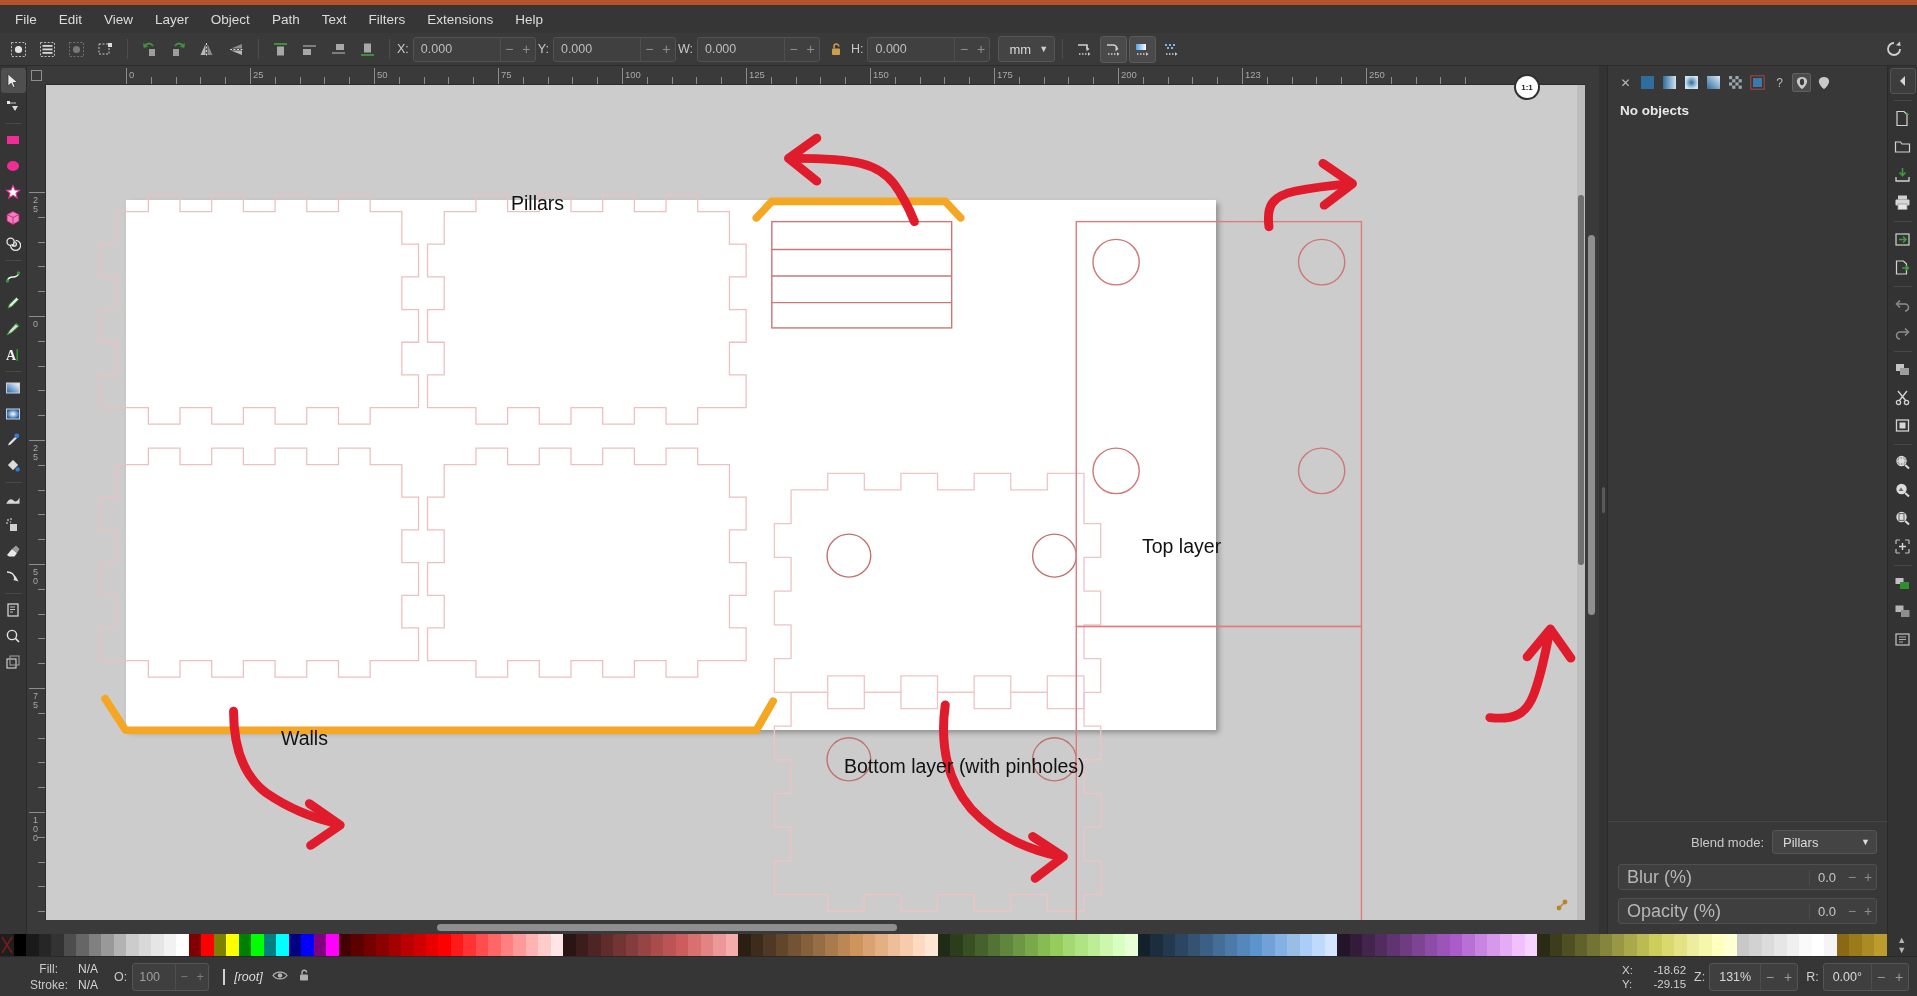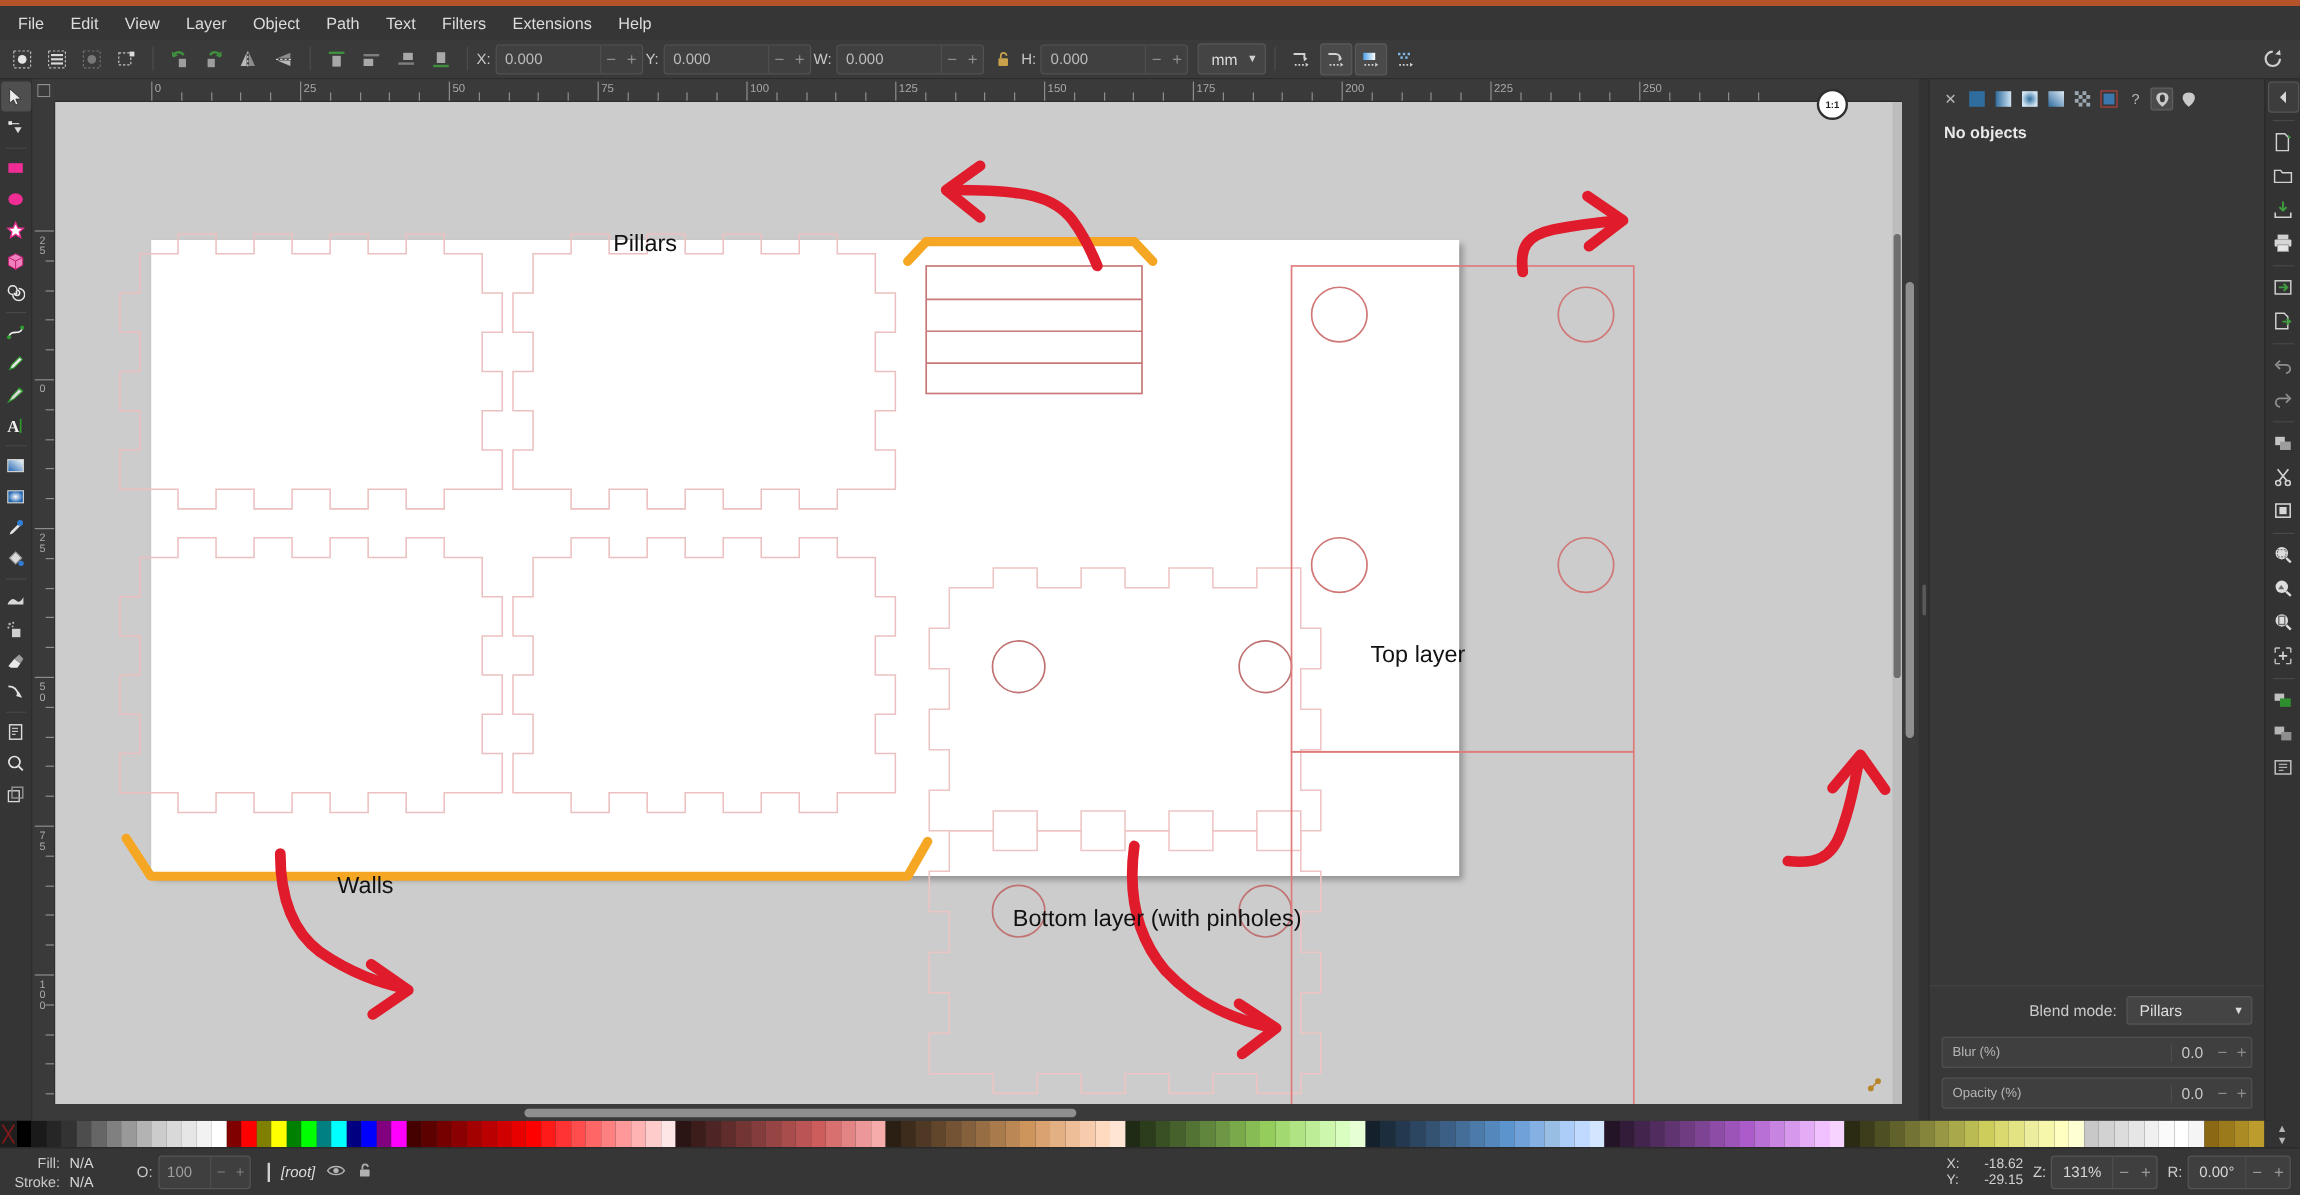--- a/index.html
+++ b/index.html
@@ -122,21 +122,21 @@
   .noobjects { padding: 4px 12px 0 12px; font-size: 13.5px; font-weight: bold; color: #e8e8e8; }
   .panelspacer { flex: 1; }
 
   .blendrow { display: flex; align-items: center; justify-content: flex-end; gap: 8px;
               padding: 8px 10px 6px 10px; border-top: 1px solid #444; font-size: 13px; color: #cacaca; }
   .blendsel { display: flex; align-items: center; background: #444; border: 1px solid #555;
               border-radius: 3px; height: 24px; padding: 0 6px 0 10px; width: 105px; color: #dcdcdc; }
   .blendsel .caret { margin-left: auto; font-size: 9px; }
   .sliderrow { display: flex; align-items: center; margin: 4px 10px; height: 26px;
                background: #3f3f3f; border: 1px solid #505050; border-radius: 3px; }
-  .sliderrow .nm { flex: 1; padding-left: 8px; font-size: 11px; color: #b6b6b6; }
+  .sliderrow .nm { flex: 1; padding-left: 8px; font-size: 18px; color: #b6b6b6; }
   .sliderrow .nv { padding: 0 8px; font-size: 13px; color: #c6c6c6; border-left: 1px solid #4c4c4c; }
   .sliderrow .pm { display: flex; }
   .sliderrow .pm span { width: 16px; text-align: center; color: #8c8c8c; font-size: 14px; }
 
   
   .cmdrail {
     width: 30px; flex: none; background: #333333; display: flex; flex-direction: column;
     align-items: center; padding-top: 2px; border-left: 1px solid #2a2a2a;
   }
   .cmdrail .cb { width: 26px; height: 26px; display: flex; align-items: center; justify-content: center; margin-bottom: 2px; border-radius: 3px; }
@@ -145,21 +145,21 @@
 
   
   .palette { height: 22px; flex: none; display: flex; background: #2e2e2e; align-items: stretch; }
   .palette .pcell { flex: 1 1 auto; height: 22px; }
   .palette .pend { width: 30px; flex: none; display: flex; flex-direction: column; align-items: center; justify-content: center; background: #333; color: #b5b5b5; font-size: 9px; }
 
   .statusbar { height: 40px; flex: none; display: flex; align-items: center; background: #363636;
                border-top: 1px solid #2a2a2a; font-size: 12.5px; color: #d2d2d2; }
   .fillstroke { width: 108px; padding-left: 10px; display: flex; flex-direction: column; gap: 2px; font-size: 12px; }
   .fillstroke .r { display: flex; }
-  .fillstroke .k { width: 48px; color: #c9c9c9; text-align: right; padding-right: 8px;}
+  .fillstroke .k { width: 48px; color: #c9c9c9; text-align: right; padding-right: 20px; margin-left: 20px;}
   .fillstroke .v { color: #d8d8d8; }
   .opac { display: flex; align-items: center; gap: 5px; margin-left: 6px; }
   .opac .olbl { font-size: 12.5px; color: #c9c9c9; }
   .ospin { display: flex; align-items: center; background: #3f3f3f; border: 1px solid #555; border-radius: 3px; height: 28px; }
   .ospin .ov { width: 42px; padding-left: 6px; color: #9e9e9e; font-size: 12.5px; }
   .ospin .ob { display: flex; border-left: 1px solid #4d4d4d; height: 100%; align-items: center; }
   .ospin .ob span { width: 16px; text-align: center; color: #7e7e7e; }
   .layerind { display: flex; align-items: center; gap: 9px; margin-left: 14px; }
   .layerind .bar { width: 2px; height: 16px; background: #d0d0d0; }
   .layerind .lname { font-style: italic; font-size: 12.5px; color: #dcdcdc; }
@@ -594,21 +594,21 @@
             <div class="tick" style="left: 997.6px; top: 11px; width: 1px; height: 8px;"></div>
             <div class="tick" style="left: 1022.4px; top: 11px; width: 1px; height: 8px;"></div>
             <div class="tick" style="left: 1047.2px; top: 11px; width: 1px; height: 8px;"></div>
             <div class="tick" style="left: 1072px; top: 2px; width: 1px; height: 17px;"></div>
             <div class="rlabel" style="left: 1075px; top: 3px;">200</div>
             <div class="tick" style="left: 1096.8px; top: 11px; width: 1px; height: 8px;"></div>
             <div class="tick" style="left: 1121.6px; top: 11px; width: 1px; height: 8px;"></div>
             <div class="tick" style="left: 1146.4px; top: 11px; width: 1px; height: 8px;"></div>
             <div class="tick" style="left: 1171.2px; top: 11px; width: 1px; height: 8px;"></div>
             <div class="tick" style="left: 1196px; top: 2px; width: 1px; height: 17px;"></div>
-            <div class="rlabel" style="left: 1199px; top: 3px;">225</div>
+            <div class="rlabel" style="left: 1199px; top: 3px;">123</div>
             <div class="tick" style="left: 1220.8px; top: 11px; width: 1px; height: 8px;"></div>
             <div class="tick" style="left: 1245.6px; top: 11px; width: 1px; height: 8px;"></div>
             <div class="tick" style="left: 1270.4px; top: 11px; width: 1px; height: 8px;"></div>
             <div class="tick" style="left: 1295.2px; top: 11px; width: 1px; height: 8px;"></div>
             <div class="tick" style="left: 1320px; top: 2px; width: 1px; height: 17px;"></div>
             <div class="rlabel" style="left: 1323px; top: 3px;">250</div>
             <div class="tick" style="left: 1344.8px; top: 11px; width: 1px; height: 8px;"></div>
             <div class="tick" style="left: 1369.6px; top: 11px; width: 1px; height: 8px;"></div>
             <div class="tick" style="left: 1394.4px; top: 11px; width: 1px; height: 8px;"></div>
             <div class="tick" style="left: 1419.2px; top: 11px; width: 1px; height: 8px;"></div>

